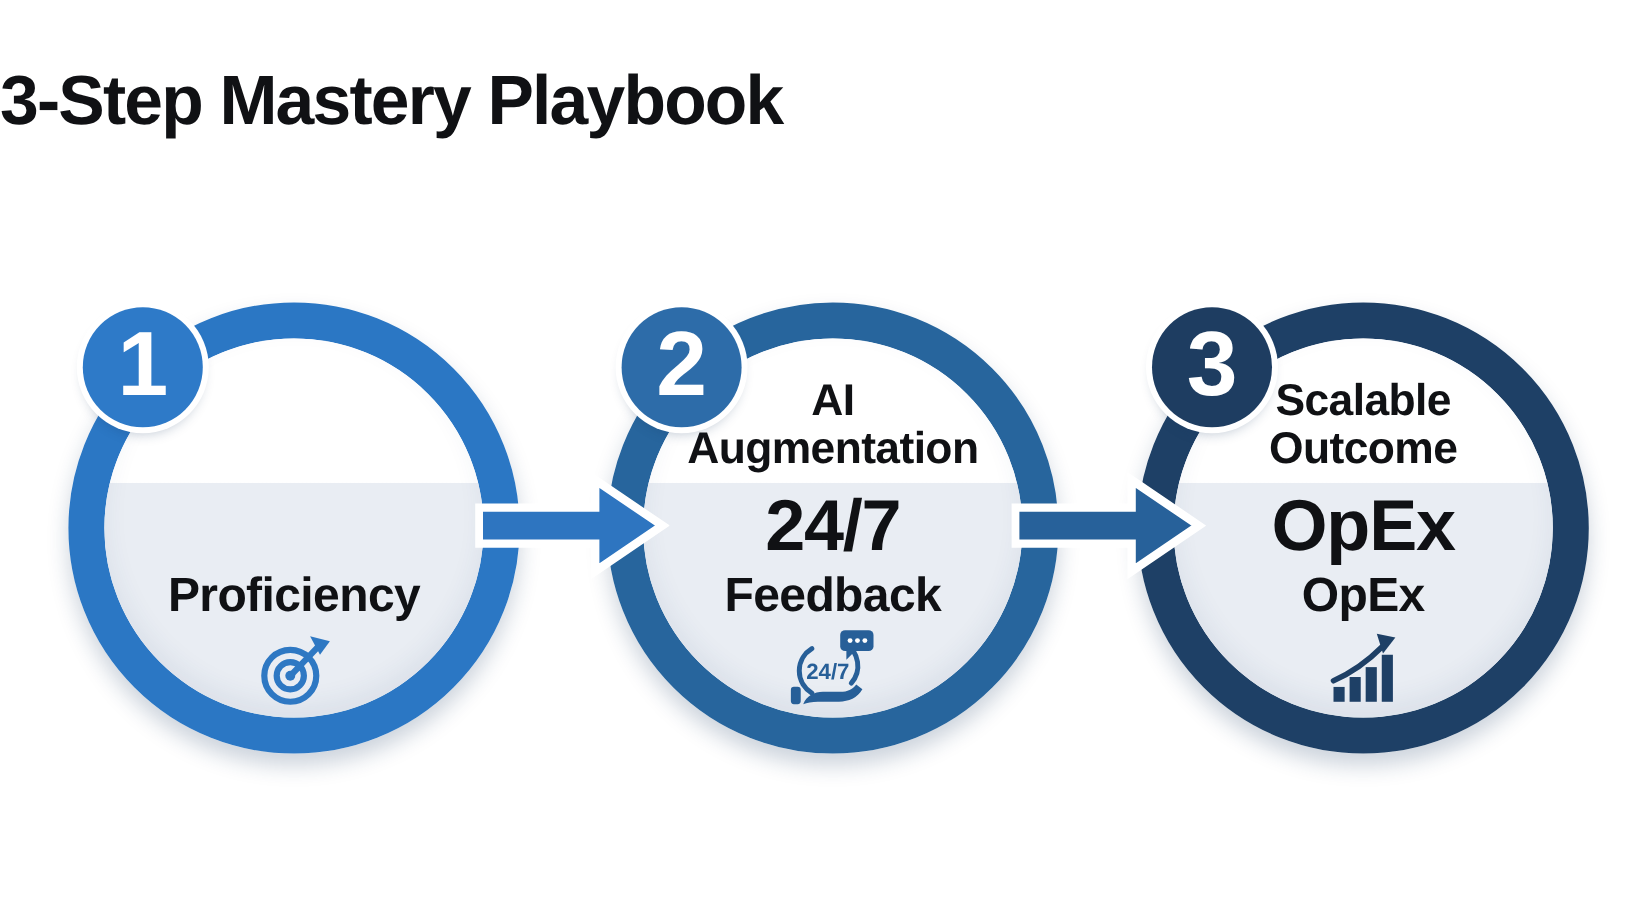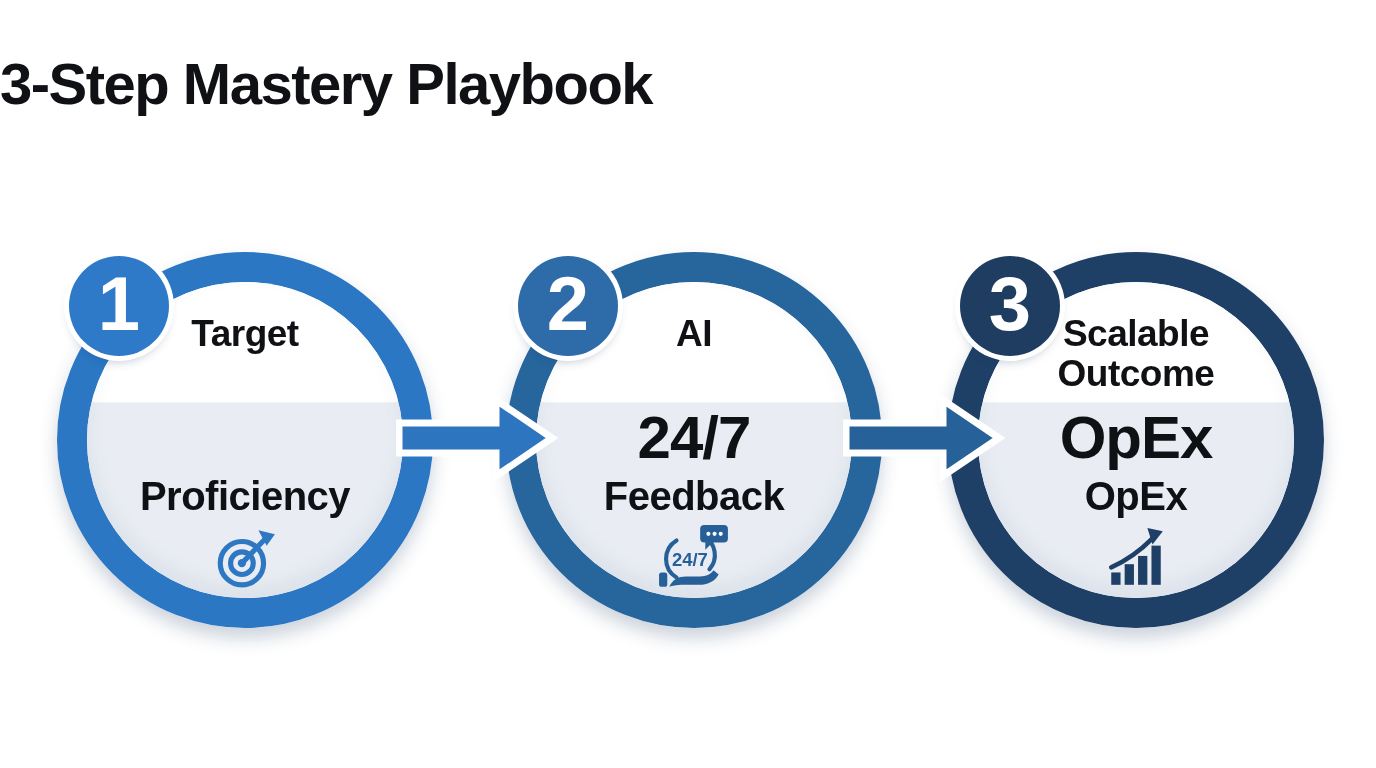--- a/index.html
+++ b/index.html
@@ -79,21 +79,20 @@
 
   <div class="page-title">3-Step Mastery Playbook</div>
 
   <div class="step step-1" style="--ring: #2b77c4; --badge: #2e7ac8; --accent: #2e78c3;">
     <div class="ring"></div>
     <div class="inner"></div>
     <div class="badge">
       <span>1</span>
     </div>
     <div class="label">
-      <span style="display:block">Target</span>
     </div>
     <div class="subvalue">Proficiency</div>
     <div class="icon-wrap">
       <svg width="66" height="66" viewBox="0 0 64 64" aria-hidden="true">
         <circle cx="29" cy="37" r="21" fill="none" stroke="currentColor" stroke-width="5"></circle>
         <circle cx="29" cy="37" r="11" fill="none" stroke="currentColor" stroke-width="5"></circle>
         <circle cx="29" cy="37" r="4" fill="currentColor"></circle>
         <line x1="51" y1="14" x2="30" y2="36" stroke="currentColor" stroke-width="5" stroke-linecap="round"></line>
         <polygon points="45,5 61,9 53,20" fill="currentColor"></polygon>
       </svg>
@@ -101,20 +100,21 @@
   </div>
 
   <div class="step step-2" style="--ring: #27659d; --badge: #2d6ca9; --accent: #275f98;">
     <div class="ring"></div>
     <div class="inner"></div>
     <div class="badge">
       <span>2</span>
     </div>
     <div class="label">
       <span style="display:block">AI</span>
+      <span style="display:block">Augmentation</span>
     </div>
     <div class="value">24/7</div>
     <div class="subvalue">Feedback</div>
     <div class="icon-wrap">
       <svg width="74" height="66" viewBox="0 0 72 64" aria-hidden="true">
         <path d="M19,51 A21,21 0 0 1 19,15" fill="none" stroke="currentColor" stroke-width="4" stroke-linecap="round"></path>
         <path d="M46,11 A21,21 0 0 1 51,43" fill="none" stroke="currentColor" stroke-width="4" stroke-linecap="round"></path>
         <text x="32" y="40" text-anchor="middle" font-size="18" font-weight="bold" font-family="Liberation Sans, sans-serif" fill="currentColor">24/7</text>
         <rect x="42" y="0" width="27" height="17" rx="4" fill="currentColor"></rect>
         <polygon points="47,15 56,15 47,24" fill="currentColor"></polygon>

